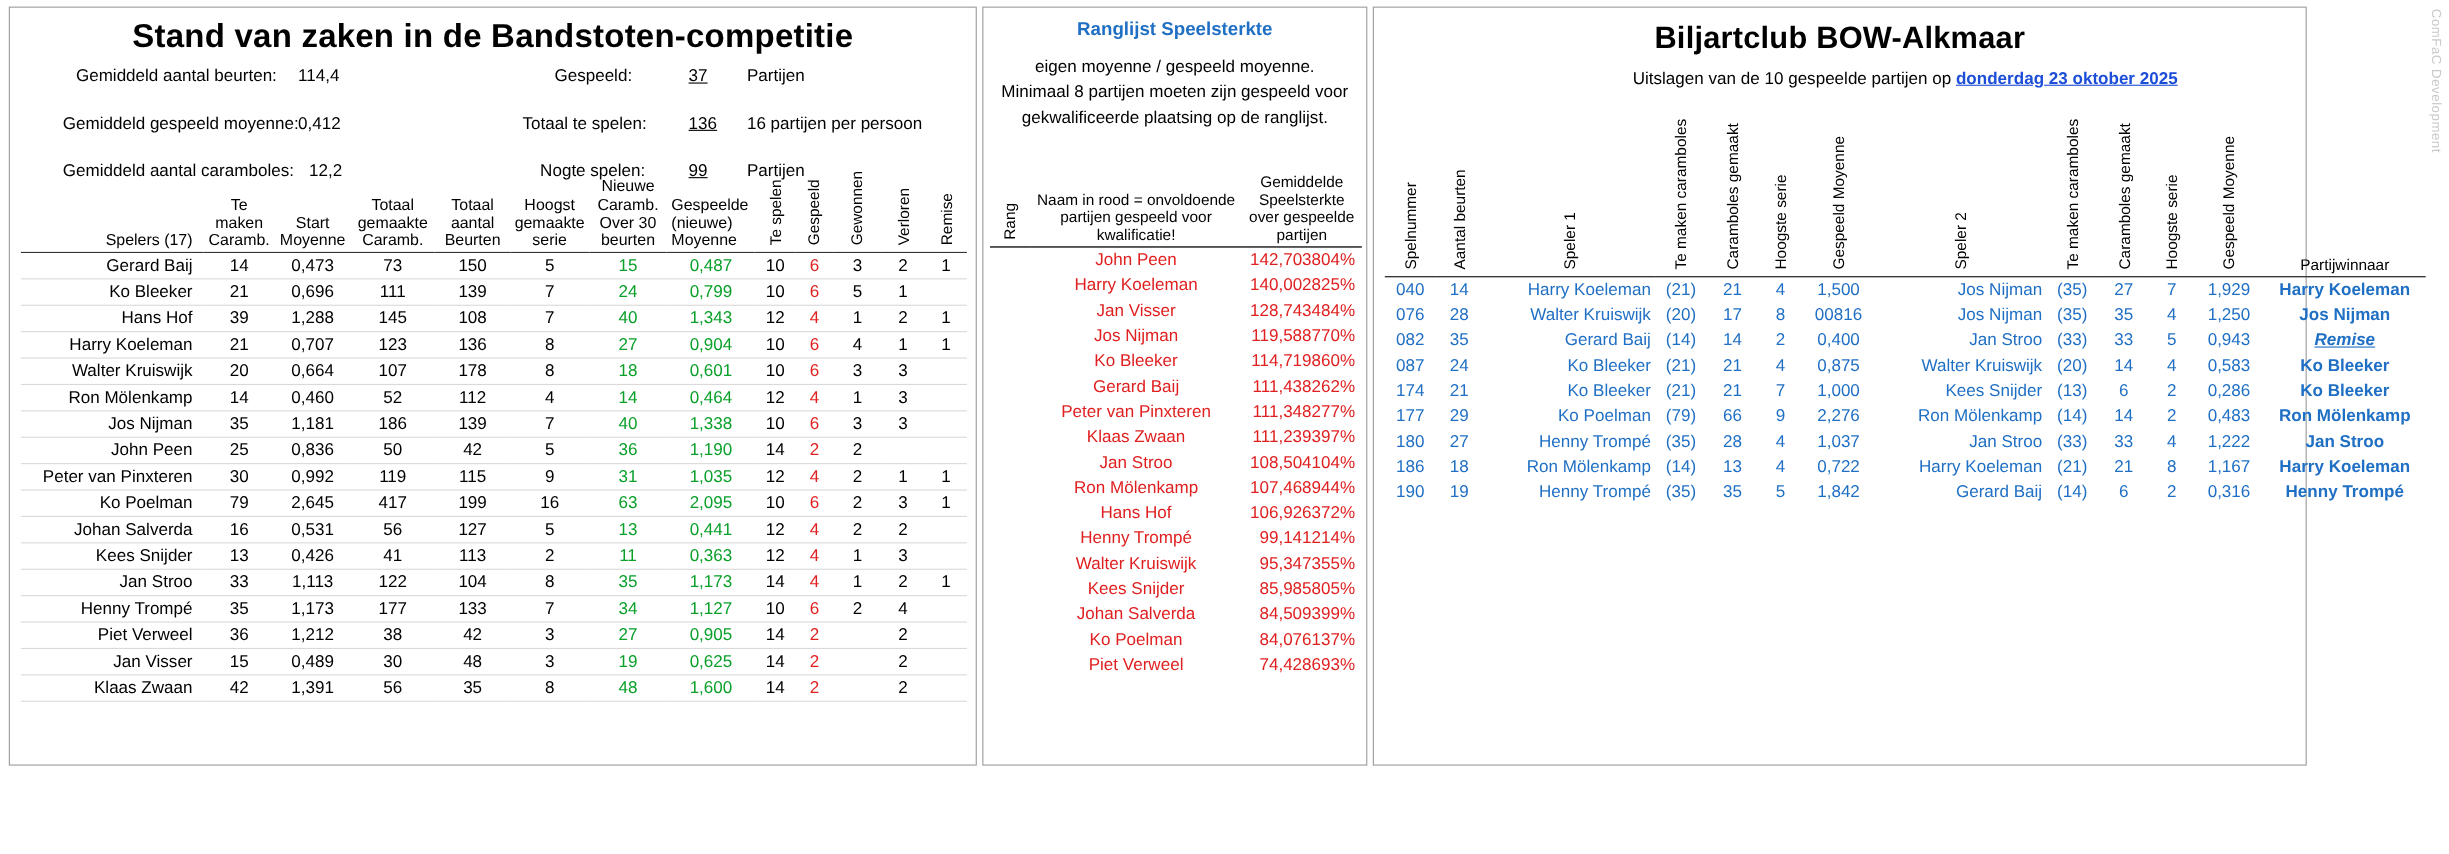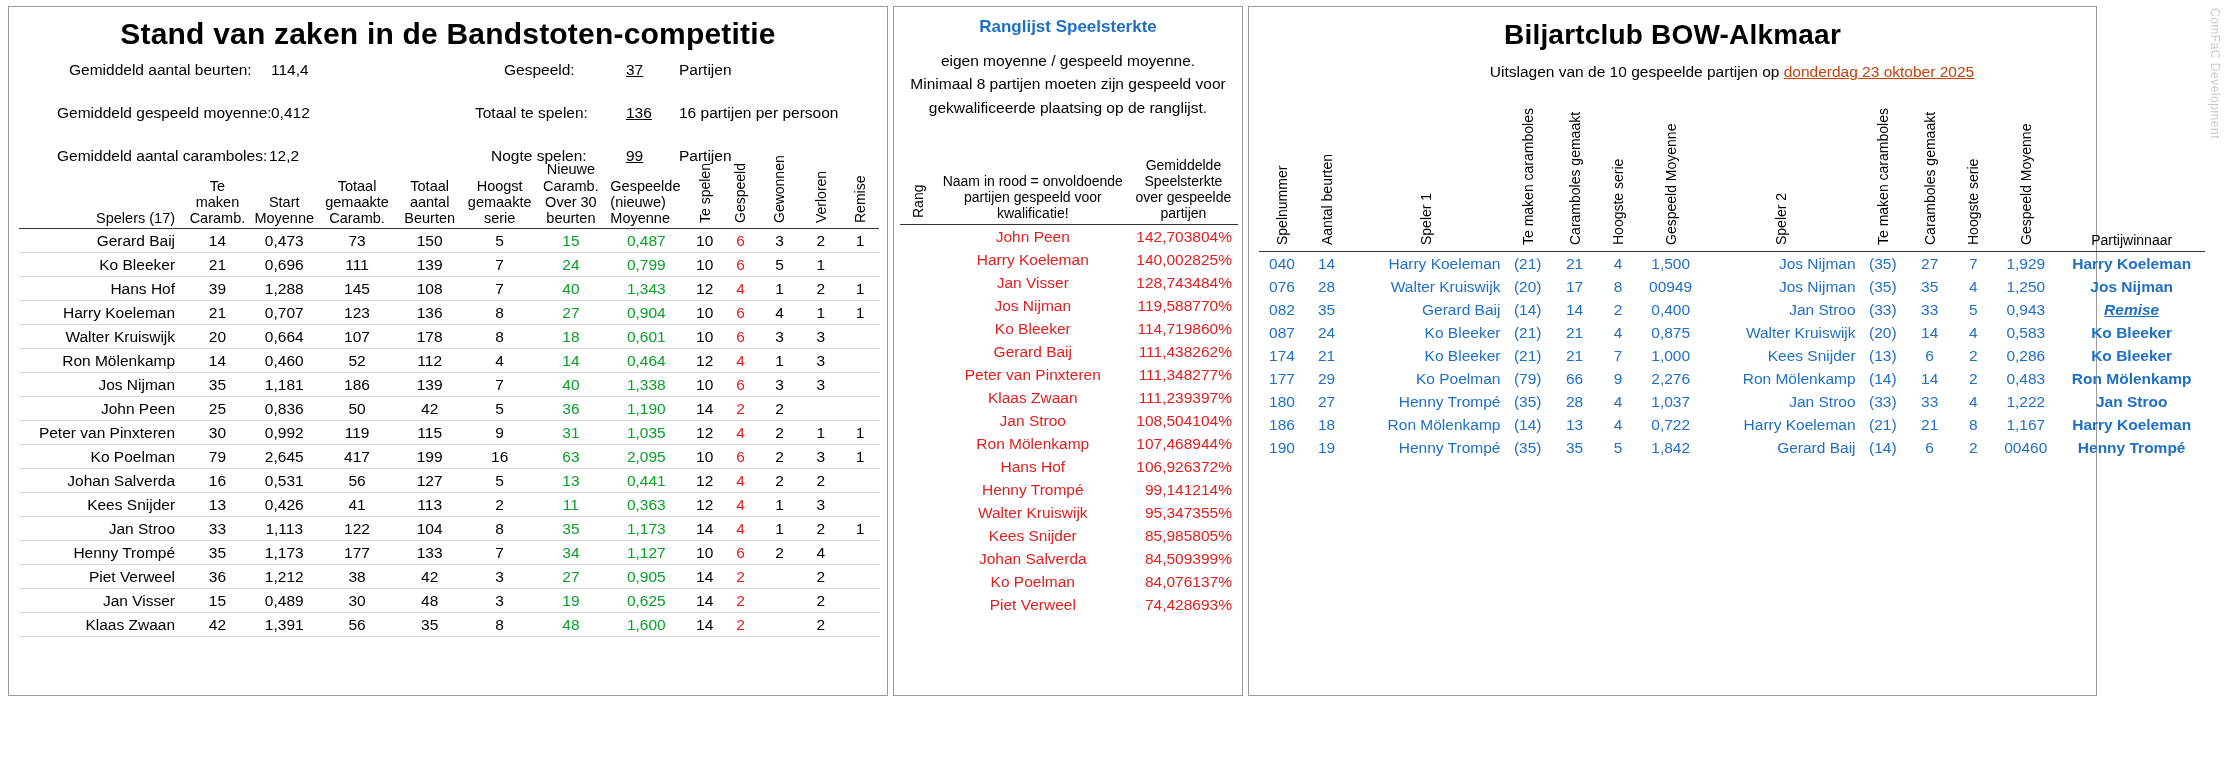--- a/index.html
+++ b/index.html
@@ -56,21 +56,21 @@
   
   #mid-table{position:absolute;left:6px;top:150px;width:338px;}
   #mid-table th{font-size:14px;line-height:1.15;padding:0 3px 3px 3px;}
   #mid-table td{padding:1px 3px;height:21px;font-size:15.5px;}
   .rang{text-align:center;width:30px;color:#e02020;}
   .mname{text-align:center;color:#e02020;}
   .mval{text-align:right;color:#e02020;padding-right:6px !important;}
 
   
   #right-sub{position:absolute;top:56px;width:966px;text-align:center;font-size:15.5px;}
-  #right-sub a{color:#c2410c;text-decoration:underline;font-weight:normal;margin-top:44px;}
+  #right-sub a{color:#1d4ed8;text-decoration:underline;font-weight:bold;margin-top:44px;}
   #right-table{position:absolute;left:10px;top:120px;width:946px;}
   #right-table td{padding:1px 4px;height:21px;font-size:15.5px;color:#1f6fc4;}
   #right-table th{font-size:14px;padding:0 3px 3px 3px;}
   .vert{
     writing-mode:vertical-rl;transform:rotate(180deg);
     white-space:nowrap;font-size:14px;line-height:1;height:118px;
     display:inline-block;text-align:left;
   }
   .rname{text-align:right;padding-right:4px !important;}
   .rnum{text-align:center;}
@@ -91,21 +91,21 @@
 
   <div class="panel" id="panel-left">
     <div class="title" id="left-title">Stand van zaken in de Bandstoten-competitie</div>
 
     <div class="stats">
       <span class="stat-l" style="left:60px;top:0px;">Gemiddeld aantal beurten:</span>
       <span class="stat-l" style="left:262px;top:0px;">114,4</span>
       <span class="stat-l" style="left:48px;top:43px;">Gemiddeld gespeeld moyenne:</span>
       <span class="stat-l" style="left:262px;top:43px;">0,412</span>
       <span class="stat-l" style="left:48px;top:86px;">Gemiddeld aantal caramboles:</span>
-      <span class="stat-l" style="left:260px;top:86px;">12,2</span>
+      <span class="stat-l" style="left:272px;top:86px;">12,2</span>
 
       <span class="stat-r-label" style="left:495px;top:0px;">Gespeeld:</span>
       <span class="stat-r-val" style="left:617px;top:0px;">37</span>
       <span class="stat-r-unit" style="left:670px;top:0px;">Partijen</span>
 
       <span class="stat-r-label" style="left:466px;top:43px;">Totaal te spelen:</span>
       <span class="stat-r-val" style="left:617px;top:43px;">136</span>
       <span class="stat-r-unit" style="left:670px;top:43px;">16 partijen per persoon</span>
 
       <span class="stat-r-label" style="left:482px;top:86px;">Nogte spelen:</span>
@@ -540,21 +540,21 @@
             <td class="rnum">1,929</td>
             <td class="winner">Harry Koeleman</td>
           </tr>
           <tr>
             <td class="rnum">076</td>
             <td class="rnum">28</td>
             <td class="rname">Walter Kruiswijk</td>
             <td class="rnum">(20)</td>
             <td class="rnum">17</td>
             <td class="rnum">8</td>
-            <td class="rnum">00949</td>
+            <td class="rnum">00816</td>
             <td class="rname">Jos Nijman</td>
             <td class="rnum">(35)</td>
             <td class="rnum">35</td>
             <td class="rnum">4</td>
             <td class="rnum">1,250</td>
             <td class="winner">Jos Nijman</td>
           </tr>
           <tr>
             <td class="rnum">082</td>
             <td class="rnum">35</td>
@@ -650,21 +650,21 @@
             <td class="rnum">19</td>
             <td class="rname">Henny Trompé</td>
             <td class="rnum">(35)</td>
             <td class="rnum">35</td>
             <td class="rnum">5</td>
             <td class="rnum">1,842</td>
             <td class="rname">Gerard Baij</td>
             <td class="rnum">(14)</td>
             <td class="rnum">6</td>
             <td class="rnum">2</td>
-            <td class="rnum">00460</td>
+            <td class="rnum">0,316</td>
             <td class="winner">Henny Trompé</td>
           </tr>
         </tbody>
     </table>
   </div>
 
   <div id="watermark">ComFaC Development</div>
 </div>
 
 </body></html>

